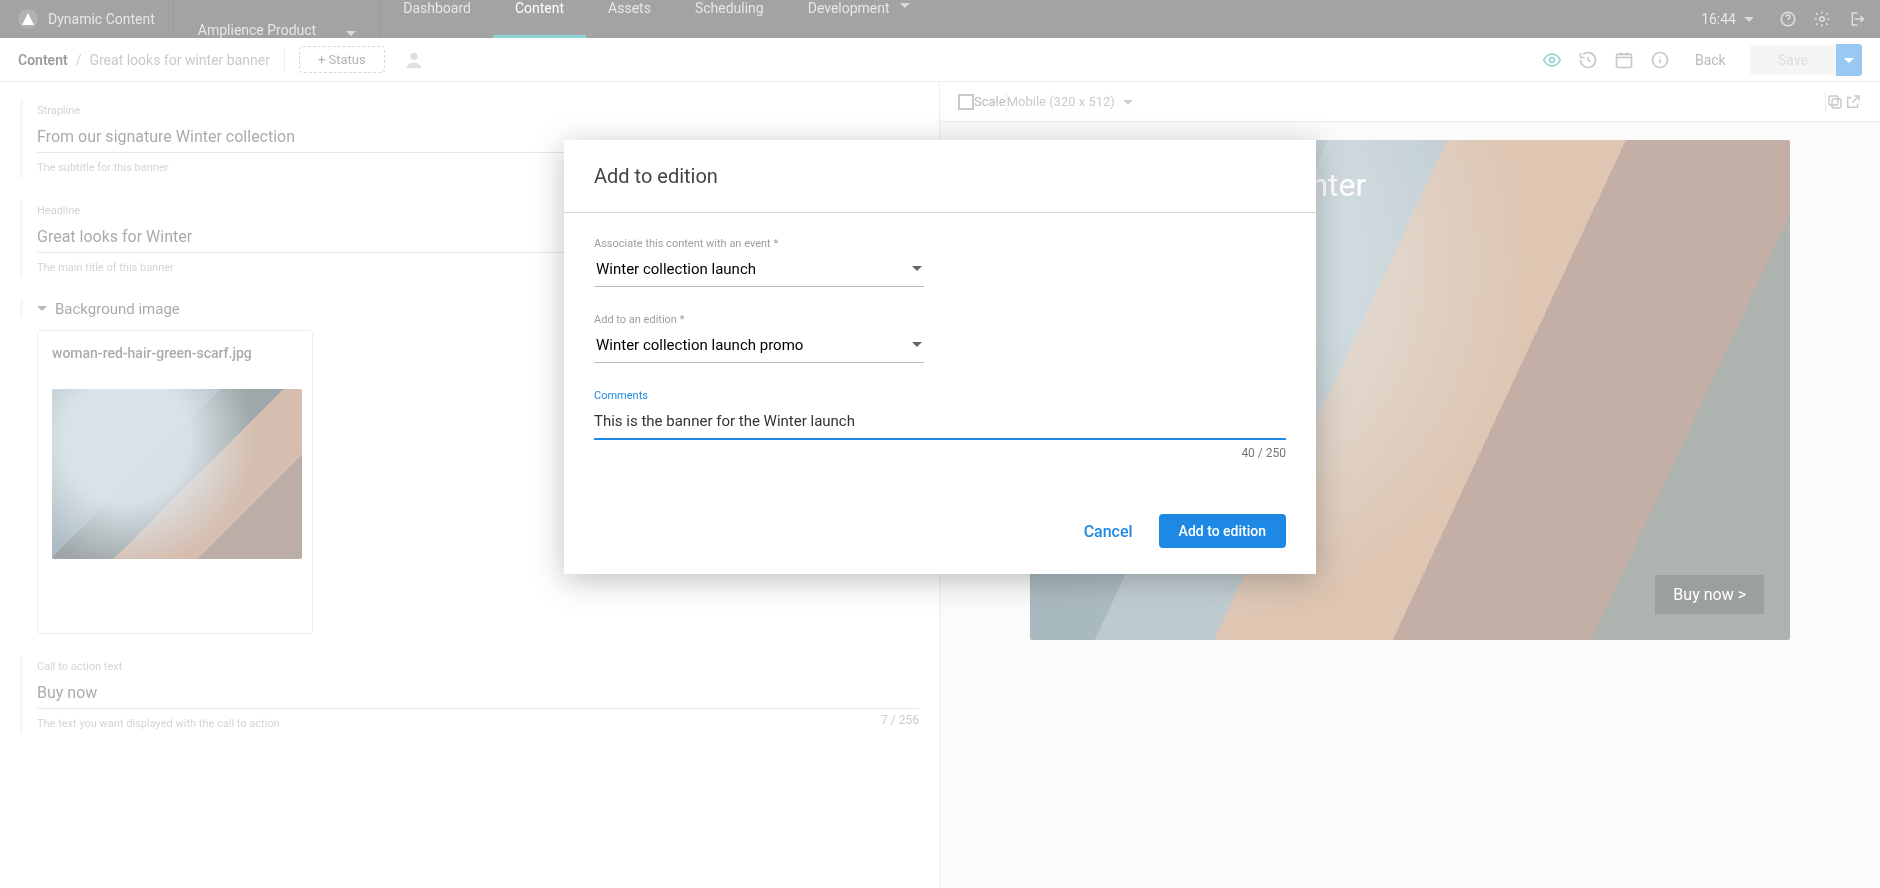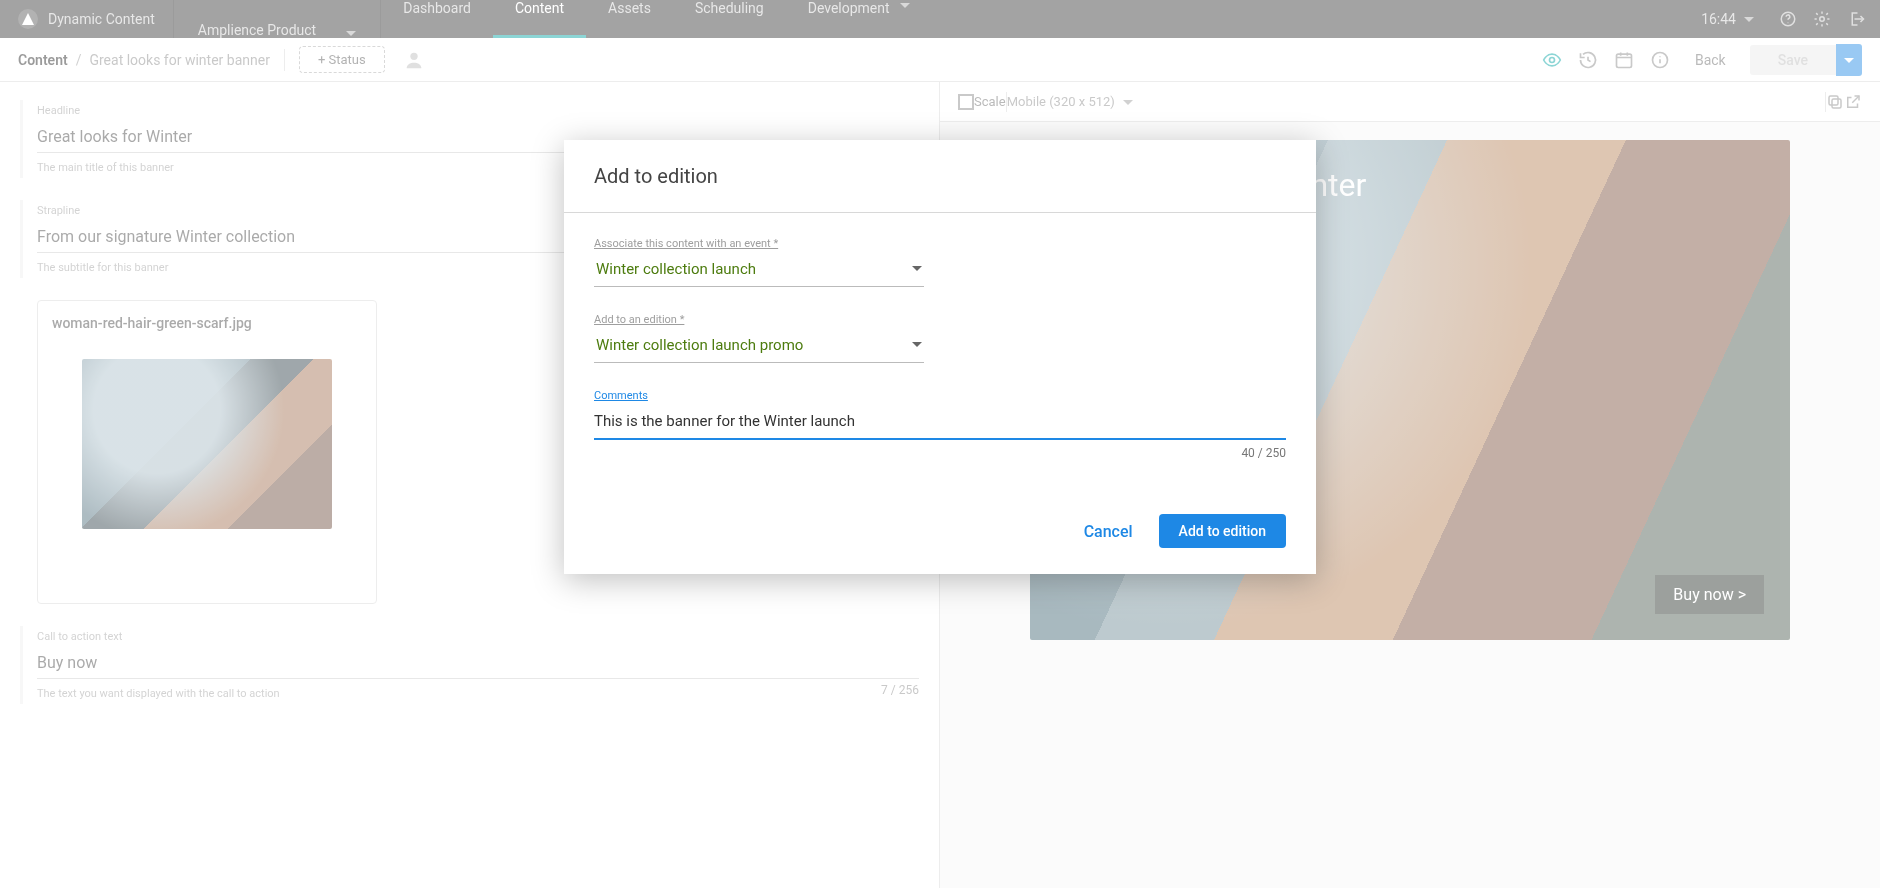--- a/index.html
+++ b/index.html
@@ -62,21 +62,21 @@
   .field-label { font-size:11px; color:var(--light-grey); margin-bottom:6px;}
   .field-input { width:100%; border:none; border-bottom:1px solid #ccc; font-size:16px; padding:4px 0 6px; color:#444; outline:none; background:transparent;}
   .field-help { font-size:11px; color:var(--light-grey); margin-top:4px;}
   .field-row2 { display:flex; justify-content:space-between; margin-top:4px;}
   .field-count { font-size:12px; color:#888;text-align:center;}
 
   .section-header { display:flex; align-items:center; gap:8px; margin:6px 0 12px; border-left:3px solid #eee; padding-left:14px; }
   .section-header .chev { border:5px solid transparent; border-top-color:#666; transform:translateY(2px);}
   .section-header .title { font-size:15px; color:#444;}
 
-  .img-card { border:1px solid var(--border); border-radius:4px; width:340px; padding:14px; margin-left:17px; margin-bottom:22px;}
+  .img-card { border:1px solid var(--border); border-radius:4px; width:276px; padding:14px; margin-left:17px; margin-bottom:22px;}
   .img-card .fname { font-size:14px; color:#444; font-weight:500; margin-bottom:28px;}
   .img-card .thumb { width:250px; height:170px; margin:0 auto 60px; background:
      radial-gradient(circle at 30% 30%, rgba(180,200,210,0.9) 0 30%, transparent 60%),
      linear-gradient(135deg,#4a6a78 0 40%,#2b3d45 40% 55%,#a37050 55% 75%,#6b4a3a 75% 100%);
      border-radius:2px;}
 
   
   .preview-toolbar { height:40px; background:#fff; border-bottom:1px solid var(--border); display:flex; align-items:center; padding:0 18px; font-size:13px; color:#666;}
   .preview-toolbar .scale-box { width:16px; height:16px; border:2px solid #888;}
   .preview-toolbar .device { display:flex; align-items:center; gap:8px; color:#888; cursor:pointer;}
@@ -94,23 +94,23 @@
   .preview-img .headline { position:absolute; top:26px; left:26px; color:#fff; font-size:32px; font-weight:400;}
   .preview-img .strap { position:absolute; top:66px; left:26px; color:#fff; font-size:16px;}
   .preview-img .cta { position:absolute; bottom:26px; right:26px; background:rgba(0,0,0,0.5); color:#fff; padding:10px 18px; font-size:16px;}
 
   
   .overlay { position:absolute; inset:0; background:rgba(255,255,255,0.55); display:flex; align-items:flex-start; justify-content:center; padding-top:140px;}
   .modal { width:752px; background:#fff; box-shadow:0 6px 30px rgba(0,0,0,0.25);}
   .modal .m-title { font-size:20px; color:#444; padding:24px 30px; border-bottom:1px solid var(--border);}
   .modal .m-body { padding:24px 30px 10px;}
   .m-field { margin-bottom:26px;}
-  .m-field .label { font-size:11px; color:var(--light-grey); margin-bottom:6px;text-decoration:underline;}
+  .m-field .label { font-size:11px; color:var(--light-grey); margin-bottom:6px;}
   .m-field .label.active { color:var(--blue);}
-  .m-field .select { display:flex; justify-content:space-between; align-items:center; border-bottom:1px solid #bbb; padding:4px 2px 8px; font-size:15px; color:#4d7c0f; cursor:pointer; width:330px;}
+  .m-field .select { display:flex; justify-content:space-between; align-items:center; border-bottom:1px solid #bbb; padding:4px 2px 8px; font-size:15px; color:#000000; cursor:pointer; width:330px;}
   .m-field .select .caret { border:5px solid transparent; border-top-color:#666; transform:translateY(2px);}
   .m-field .input { width:100%; border:none; border-bottom:2px solid var(--blue); font-size:15px; padding:4px 0 8px; outline:none; color:#333;}
   .m-field .count-row { display:flex; justify-content:flex-end; font-size:12px; color:#777; margin-top:6px;}
   .modal .m-actions { display:flex; justify-content:flex-end; gap:26px; padding:18px 30px 26px;}
   .modal .m-actions .cancel { color:var(--blue); font-weight:500; cursor:pointer; align-self:center;}
   .modal .m-actions .primary { background:var(--blue); color:#fff; padding:9px 20px; border-radius:4px; font-weight:500; cursor:pointer; font-size:14px;}
 </style>
 </head>
 <body>
 
@@ -220,36 +220,40 @@
         </span>
     </div>
   </div>
 </div>
 
 <div class="content">
 
   <div class="left">
 
     <div class="field-group">
+      <div class="field-label">Strapline</div>
+      <input class="field-input" value="From our signature Winter collection" style="">
+      <div class="field-row2">
+        <span class="field-help">The subtitle for this banner</span>
+      </div>
+    </div>
+
+    <div class="field-group">
       <div class="field-label">Headline</div>
       <input class="field-input" value="Great looks for Winter" style="">
       <div class="field-row2">
         <span class="field-help">The main title of this banner</span>
         <span class="field-count">22 / 256</span>
       </div>
     </div>
 
-    <div class="field-group">
-      <div class="field-label">Strapline</div>
-      <input class="field-input" value="From our signature Winter collection" style="">
-      <div class="field-row2">
-        <span class="field-help">The subtitle for this banner</span>
-      </div>
-    </div>
-
+    <div class="section-header">
+      <span class="chev"></span>
+      <span class="title">Background image</span>
+    </div>
 
     <div class="img-card">
       <div class="fname">woman-red-hair-green-scarf.jpg</div>
       <div class="thumb"></div>
     </div>
 
     <div class="field-group">
       <div class="field-label">Call to action text</div>
       <input class="field-input" value="Buy now" style="">
       <div class="field-row2">

